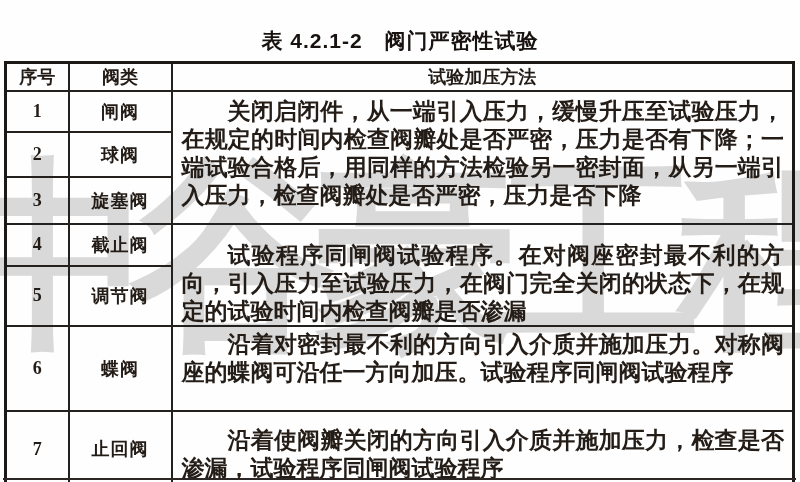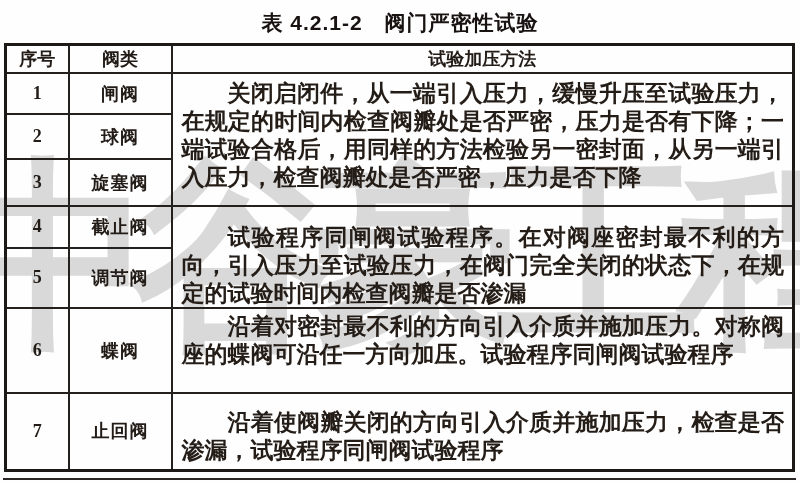--- a/index.html
+++ b/index.html
@@ -29,21 +29,21 @@
     white-space:nowrap;
     z-index:0;
     user-select:none;
   }
   .title{
     position:relative;z-index:1;
     text-align:center;
     font-size:21px;
     font-weight:bold;
     letter-spacing:1px;
-    padding-top:9px;
+    padding-top:27px;
     height:34px;
     color:#181210;
   }
   table.valve{
     position:relative;z-index:1;
     border-collapse:collapse;
     table-layout:fixed;
     width:791px;
     margin-left:4px;
     background:transparent;

